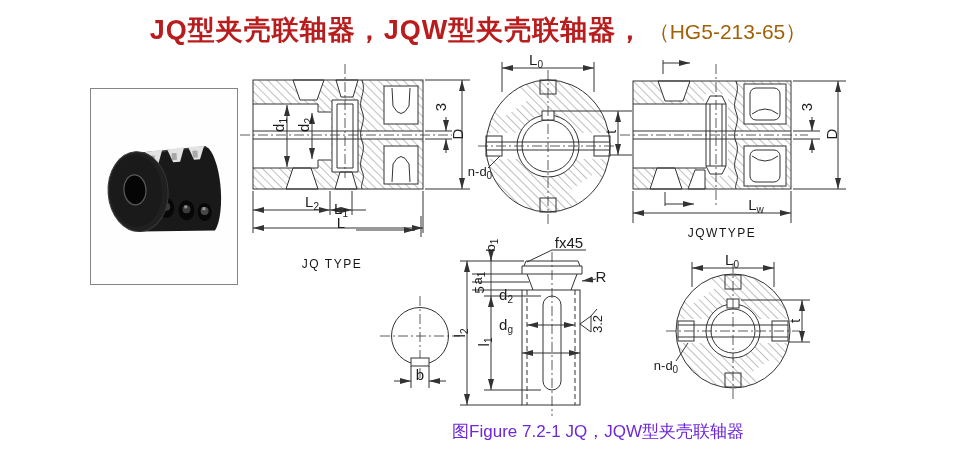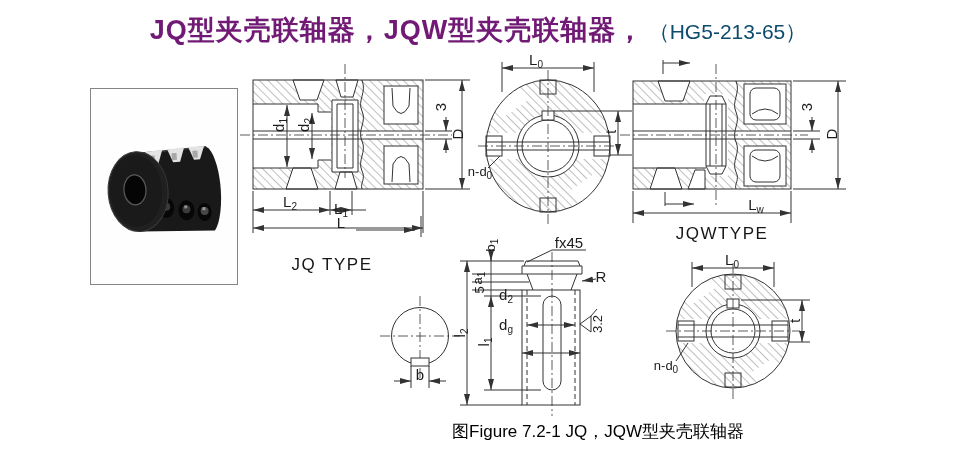--- a/index.html
+++ b/index.html
@@ -1,31 +1,31 @@
 <!DOCTYPE html>
 <html><head>
 <meta charset="utf-8">
 <style>
   html,body{margin:0;padding:0;background:#fff;}
   #page{position:relative;width:956px;height:452px;background:#fff;overflow:hidden;
         font-family:"Liberation Sans", sans-serif;color:#1d1d1d;}
   #title-row{position:absolute;top:12px;left:0;width:100%;text-align:center;white-space:nowrap;z-index:3;}
-  #title-row .main{font-size:27px;font-weight:bold;color:#701a75;letter-spacing:1px;}
-  #title-row .std{font-size:21px;font-weight:400;color:#0c4a6e;}
+  #title-row .main{font-size:27px;font-weight:bold;color:#b91c1c;letter-spacing:1px;}
+  #title-row .std{font-size:21px;font-weight:400;color:#a16207;}
   #photo-frame{position:absolute;left:90px;top:88px;width:146px;height:195px;
                border:1px solid #858585;background:#fefefe;z-index:1;}
   #linework{position:absolute;left:0;top:0;z-index:1;}
   .lbl{position:absolute;transform:translate(-50%,-50%);font-size:15px;line-height:1;
        white-space:nowrap;z-index:2;color:#1d1d1d;background:transparent;}
   .rot{transform:translate(-50%,-50%) rotate(-90deg);}
   .sub{font-size:10px;vertical-align:-3px;}
   .small{font-size:13px;}
-  .cap{font-size:17px;letter-spacing:1.5px;color:#161616;text-align:center;}
+  .cap{font-size:12px;letter-spacing:1.5px;color:#161616;text-align:center;}
   #caption{position:absolute;left:598px;top:431px;transform:translate(-50%,-50%);
-           font-size:17px;color:#000000;white-space:nowrap;z-index:3;}
+           font-size:17px;color:#6d28d9;white-space:nowrap;z-index:3;}
 </style>
 </head>
 <body>
 
 <div id="page">
 
   <div id="title-row">
     <span class="main">JQ型夹壳联轴器，JQW型夹壳联轴器，</span>
     <span class="std">（HG5-213-65）</span>
   </div>
@@ -306,21 +306,21 @@
       <line x1="429" y1="366" x2="429" y2="388"></line>
       <line x1="394" y1="381" x2="411" y2="381" marker-end="url(#aE)"></line>
       <line x1="446" y1="381" x2="429" y2="381" marker-end="url(#aE)"></line>
     </g>
   </svg>
 
   <span class="lbl rot" style="left:280px;top:125px"><span>d</span><span class="sub">1</span></span>
   <span class="lbl rot" style="left:305px;top:125px"><span>d</span><span class="sub">2</span></span>
   <span class="lbl rot" style="left:440px;top:107px">3</span>
   <span class="lbl rot" style="left:457px;top:134px">D</span>
-  <span class="lbl" style="left:290px;top:203px"><span>L</span><span class="sub">2</span></span>
+  <span class="lbl" style="left:312px;top:203px"><span>L</span><span class="sub">2</span></span>
   <span class="lbl" style="left:341px;top:210px"><span>L</span><span class="sub">1</span></span>
   <span class="lbl" style="left:341px;top:222px">L</span>
   <span class="lbl cap" style="left:332px;top:264px">JQ TYPE</span>
 
   <span class="lbl" style="left:536px;top:61px"><span>L</span><span class="sub">0</span></span>
   <span class="lbl rot" style="left:610px;top:132px">t</span>
   <span class="lbl small" style="left:480px;top:173px"><span>n-d</span><span class="sub">0</span></span>
 
   <span class="lbl rot" style="left:806px;top:107px">3</span>
   <span class="lbl rot" style="left:831px;top:134px">D</span>

